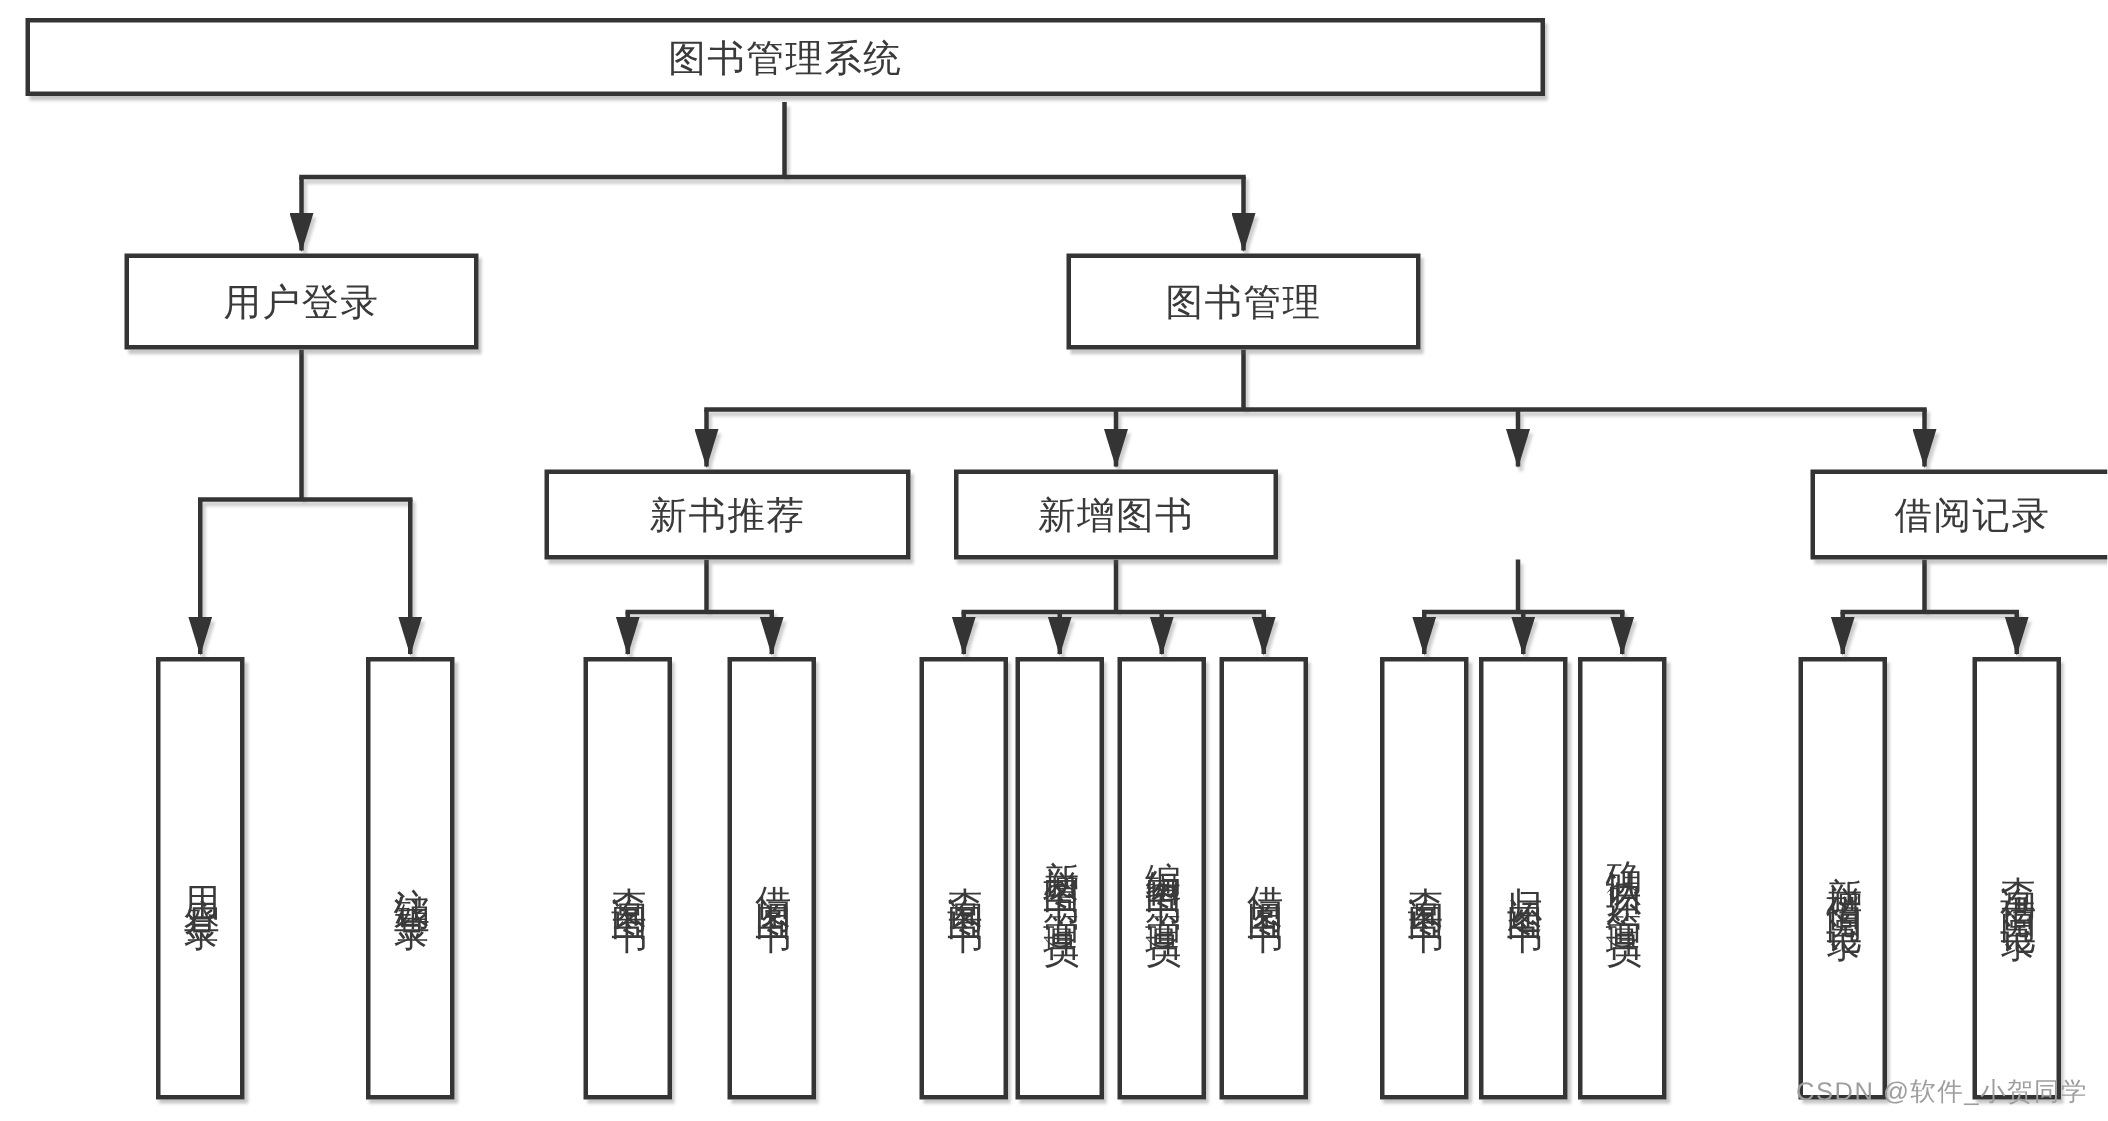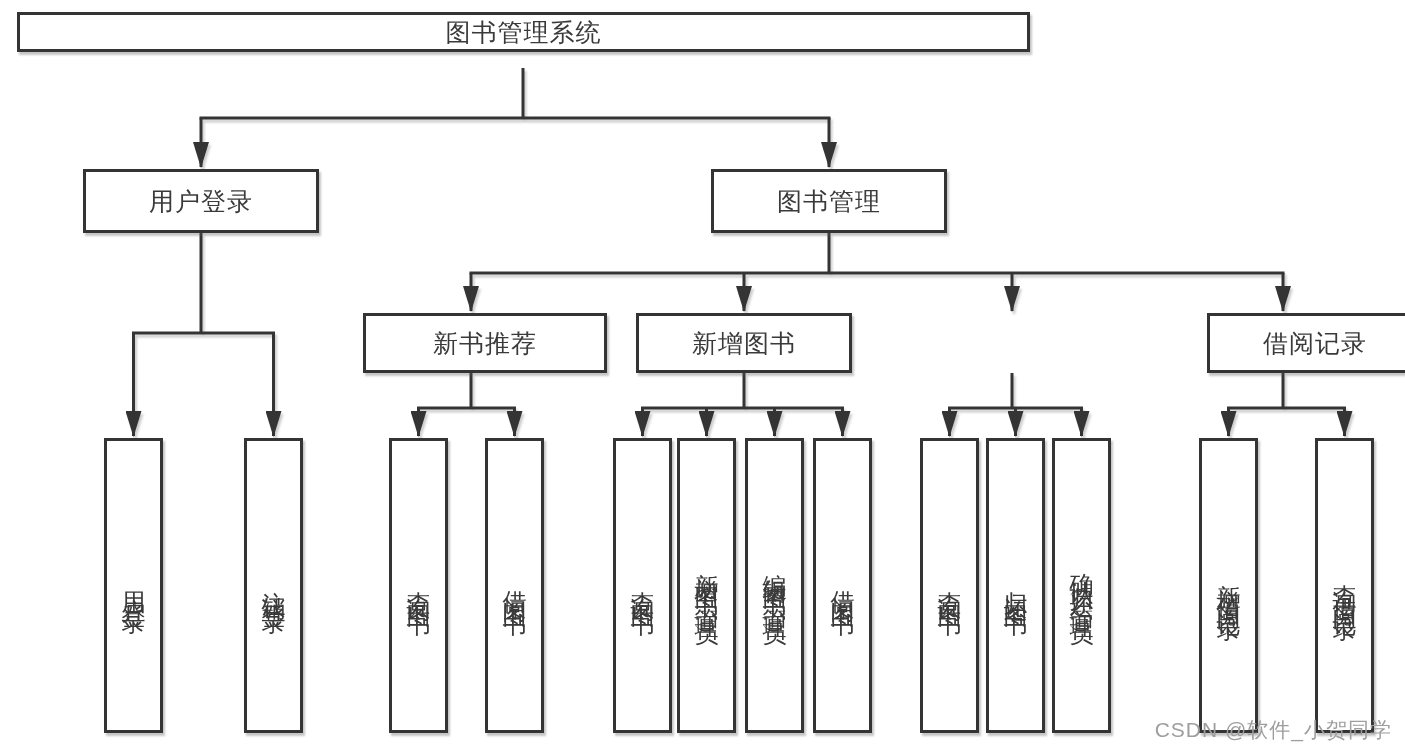--- a/index.html
+++ b/index.html
@@ -39,21 +39,21 @@
     writing-mode: vertical-rl;
     text-orientation: mixed;
     font-size: 24px;
     letter-spacing: 7px;
     line-height: 1;
   }
   .watermark {
     position: absolute;
     right: 13px;
     top: 716px;
-    font-size: 21px;
+    font-size: 17px;
     color: #9e9e9e;
     letter-spacing: 1px;
     z-index: 3;
     white-space: nowrap;
   }
 </style>
 </head>
 <body>
 
 <div class="canvas">
@@ -101,21 +101,21 @@
       <line x1="1015.5" y1="408" x2="1015.5" y2="436" marker-end="url(#arrow)"></line>
       <line x1="1081.5" y1="408" x2="1081.5" y2="436" marker-end="url(#arrow)"></line>
 
       <path d="M1283,373 V408"></path>
       <path d="M1227,408 H1346"></path>
       <line x1="1228.5" y1="408" x2="1228.5" y2="436" marker-end="url(#arrow)"></line>
       <line x1="1344.5" y1="408" x2="1344.5" y2="436" marker-end="url(#arrow)"></line>
     </g>
   </svg>
 
-  <div class="box" style="left:17px; top:12px; width:1013px; height:40px;">图书管理系统</div>
+  <div class="box" style="left:17px; top:12px; width:1013px; height:52px;">图书管理系统</div>
 
   <div class="box" style="left:83px; top:169px; width:236px; height:64px;">用户登录</div>
   <div class="box" style="left:711px; top:169px; width:236px; height:64px;">图书管理</div>
 
   <div class="box" style="left:363px; top:313px; width:244px; height:60px;font-family:Liberation Serif, serif;">新书推荐</div>
   <div class="box" style="left:636px; top:313px; width:216px; height:60px;">新增图书</div>
   <div class="box" style="left:1175px; top:313px; width:216px; height:60px;margin-left:32px;">借阅记录</div>
 
   <div class="box vert" style="left:104px; top:438px; width:59px; height:295px;">用户登录</div>
   <div class="box vert" style="left:244px; top:438px; width:59px; height:295px;">注销登录</div>

